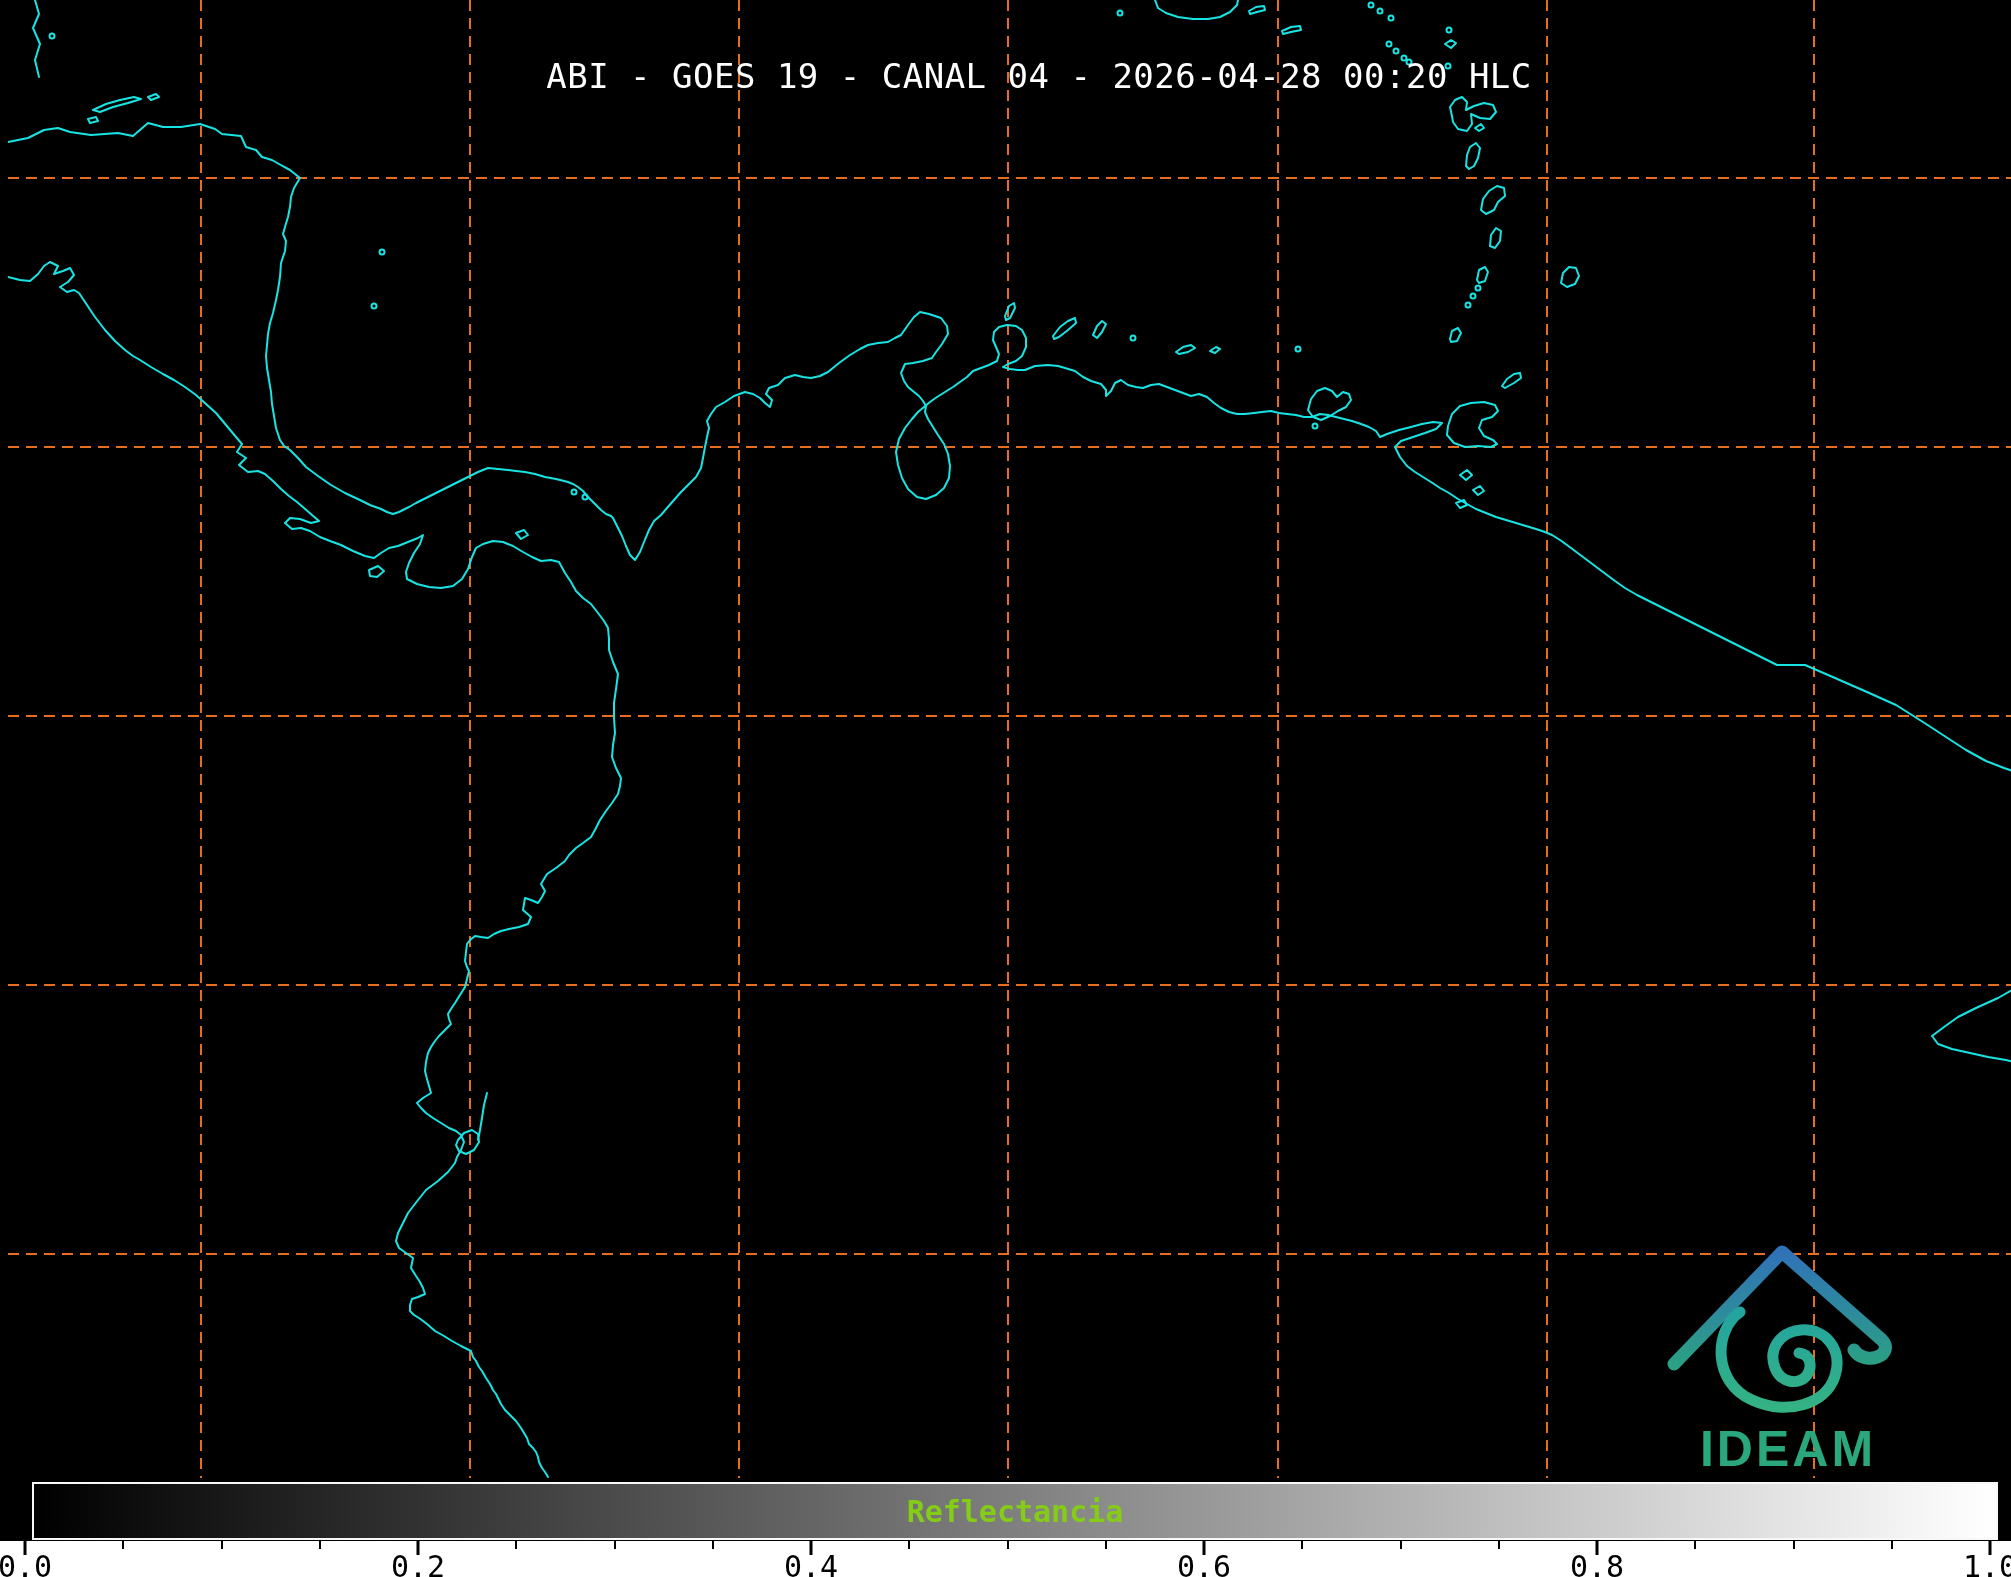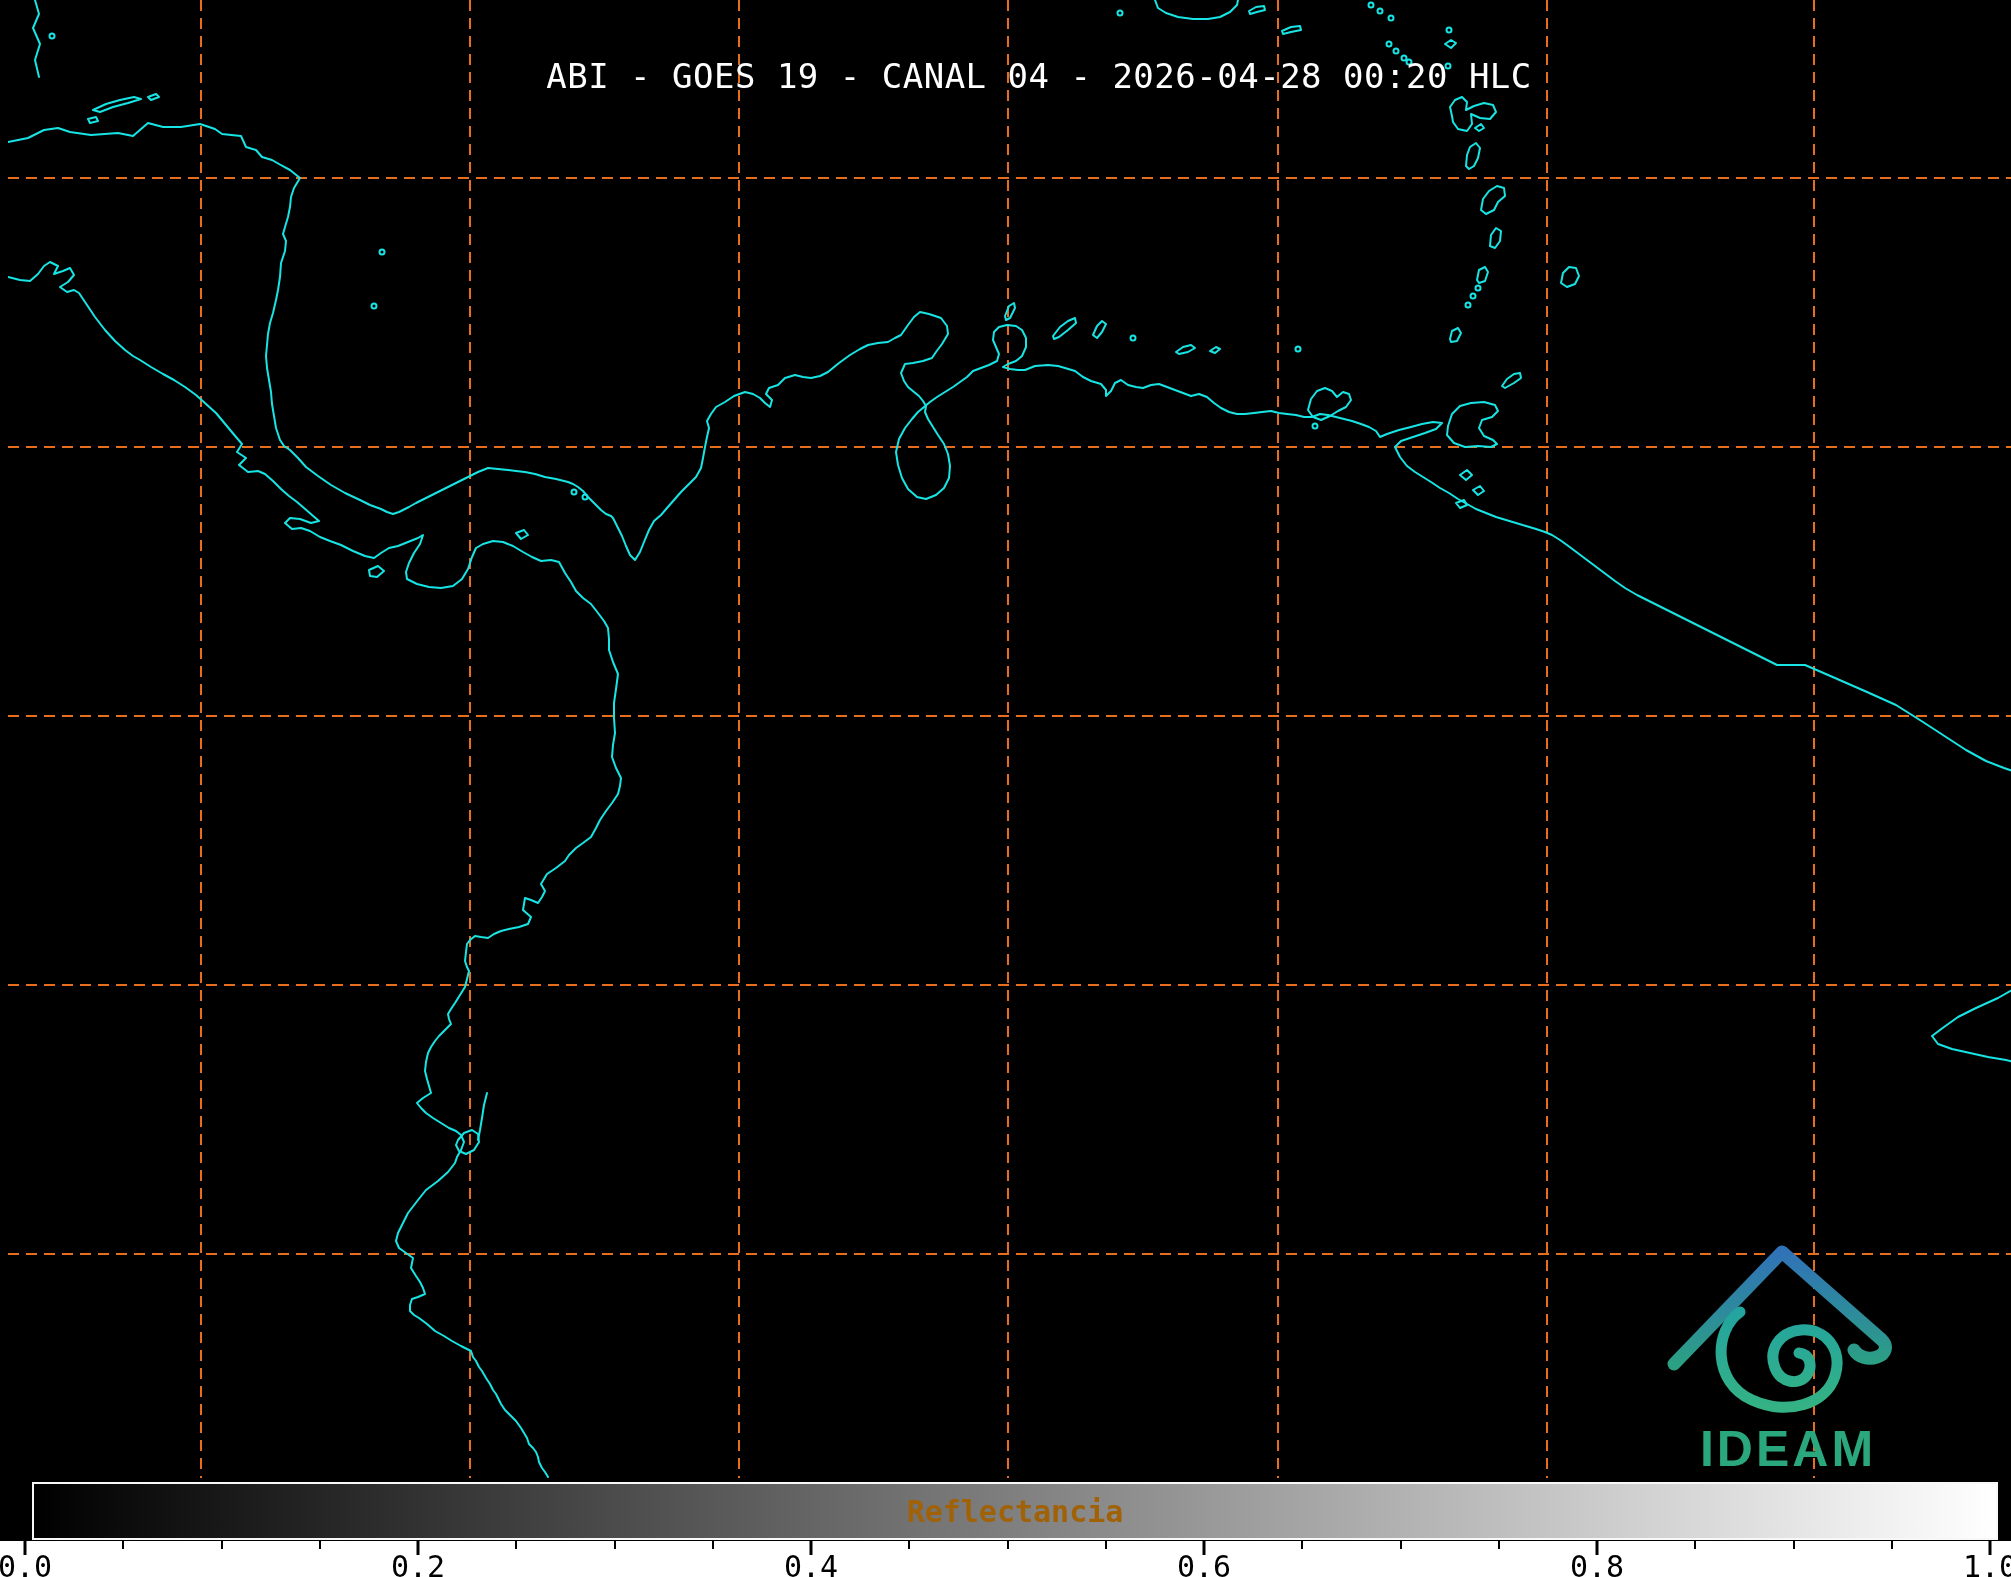--- a/index.html
+++ b/index.html
@@ -6,21 +6,21 @@
   .screen{position:relative;width:2011px;height:1577px;overflow:hidden;background:#000;
           font-family:"DejaVu Sans Mono","Liberation Mono",monospace;}
   .map-area{position:absolute;left:0;top:0;width:2011px;height:1541px;background:#000;margin-left:8px;}
   .map-svg{position:absolute;left:0;top:0;}
   .map-title{position:absolute;top:56px;left:1031px;transform:translateX(-50%);
              font-size:34px;color:#ffffff;white-space:nowrap;letter-spacing:0.5px;}
   .bottom-strip{position:absolute;left:0;top:1541px;width:2011px;height:36px;background:#ffffff;}
   .colorbar{position:absolute;left:24px;top:1482px;width:1966px;height:58px;
             box-sizing:border-box;border:2px solid #f8f8f8;}
   .colorbar-label{position:absolute;left:1007px;top:1494px;transform:translateX(-50%);
-                  font-size:30px;font-weight:bold;color:#a16207;white-space:nowrap;}
+                  font-size:30px;font-weight:bold;color:#84cc16;white-space:nowrap;}
   .cb-tick{position:absolute;background:#000;transform:translateX(-50%);}
   .cb-tick.major{width:3px;height:14px;top:1541px;}
   .cb-tick.minor{width:2px;height:8px;top:1541px;}
   .cb-tick-label{position:absolute;top:1549px;transform:translateX(-50%);
                  font-size:30px;color:#000;white-space:nowrap;}
   .logo{position:absolute;left:1648px;top:1240px;}
   .logo-text{font-family:"Liberation Sans","DejaVu Sans",sans-serif;font-weight:bold;
              font-size:50px;letter-spacing:3px;}
 </style>
 </head>

